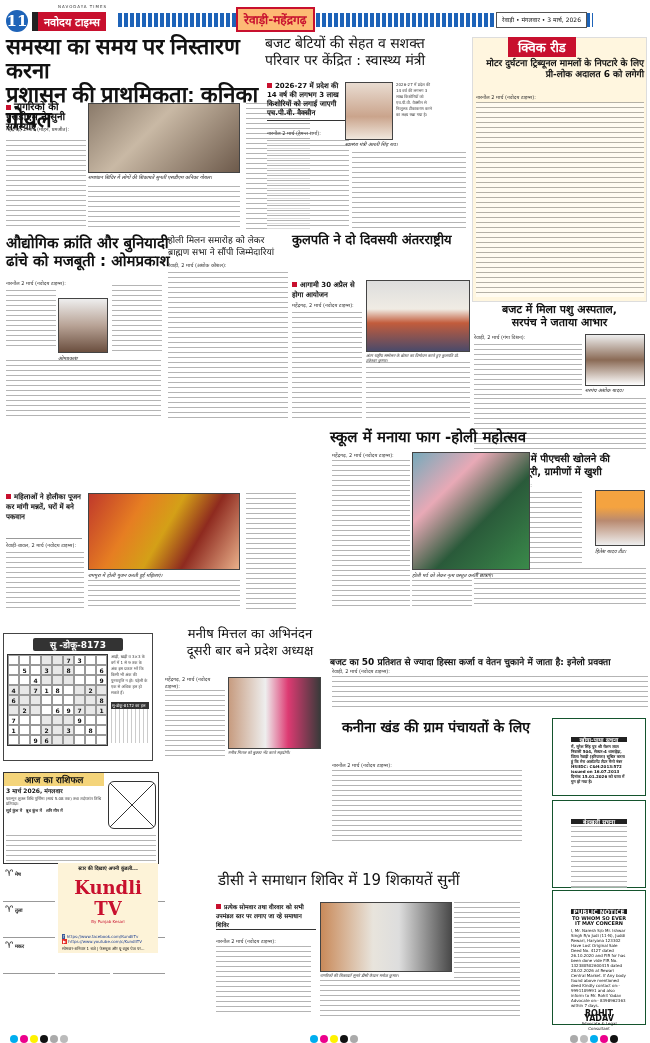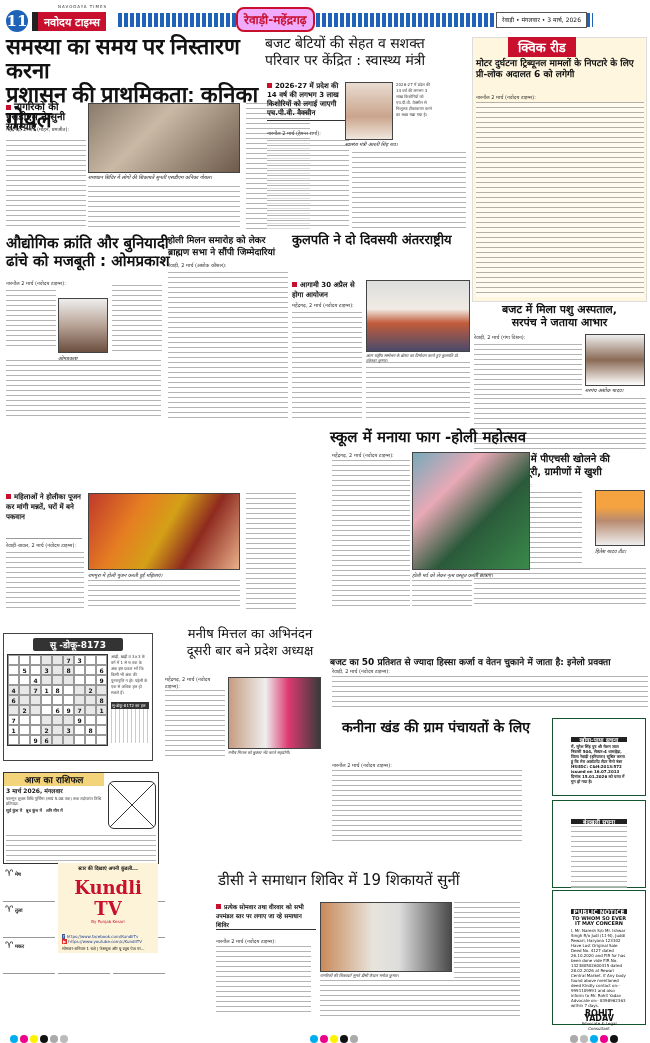--- a/index.html
+++ b/index.html
@@ -3,21 +3,21 @@
 <meta charset="utf-8">
 <style>
 *{box-sizing:border-box;margin:0;padding:0}
 body{width:650px;height:1043px;background:#fff;font-family:"DejaVu Sans",sans-serif;color:#111;position:relative;overflow:hidden}
 .abs{position:absolute}
 .mast{left:0;top:0;width:650px;height:34px}
 .pageno{left:6px;top:10px;width:22px;height:22px;border-radius:50%;background:#1e63b8;color:#fff;font:bold 15px "DejaVu Serif",serif;text-align:center;line-height:22px}
 .brand{left:32px;top:12px;background:#c8102e;color:#fff;font:bold 11px "DejaVu Sans",sans-serif;padding:2px 6px;border-left:6px solid #222}
 .brandsub{left:58px;top:4px;font-size:4px;color:#333;letter-spacing:1px}
 .stripes{left:118px;top:13px;width:475px;height:14px;background:repeating-linear-gradient(90deg,#1e63b8 0 4px,#fff 4px 6px)}
-.region{left:236px;top:7px;background:#f0abfc;border:2px solid #c8102e;border-radius:8px;color:#c8102e;font:bold 12px "DejaVu Sans",sans-serif;padding:2px 6px;z-index:2}
+.region{left:236px;top:7px;background:#fdba74;border:2px solid #c8102e;border-radius:0;color:#c8102e;font:bold 12px "DejaVu Sans",sans-serif;padding:2px 6px;z-index:2}
 .datebox{left:496px;top:12px;border:1px solid #555;background:#fff;font-size:6px;padding:3px 5px;z-index:2}
 .h1{font-family:Liberation Sans, sans-serif;font-weight:bold;line-height:1.1}
 .body-text{font-size:5px;line-height:7px;color:#333}
 .lines{background:repeating-linear-gradient(180deg,#777 0 1px,#fff 1px 5px);opacity:.55}
 .photo{background:linear-gradient(135deg,#8a7a6a,#c9b9a5 40%,#6d5a4b);border:1px solid #444}
 .caption{font-size:5px;color:#222;font-style:italic}
 .bullet{font-weight:bold;font-size:10px;line-height:10px}
 .bullet::before{content:"";display:inline-block;width:5px;height:5px;background:#c8102e;margin-right:3px}
 .rule{background:#999;height:1px}
 .qr{left:472px;top:37px;width:175px;height:265px;background:#fff6df;border:1px solid #ddd}
@@ -62,36 +62,36 @@
 <div class="abs bullet" style="left:267px;top:82px;width:82px;font-size:7px;line-height:9px;border-bottom:1px solid #333;padding-bottom:2px">2026-27 में प्रदेश की 14 वर्ष की लगभग 3 लाख किशोरियों को लगाई जाएगी एच.पी.वी. वैक्सीन</div>
 <div class="abs body-text" style="left:267px;top:130px;width:82px">नारनौल 2 मार्च (हेमन्त शर्मा):</div>
 <div class="abs lines" style="left:267px;top:140px;width:82px;height:90px"></div>
 <div class="abs photo" style="left:345px;top:82px;width:48px;height:58px;background:linear-gradient(180deg,#e9dcd1,#caa48c 60%,#f0e7dd)"></div>
 <div class="abs caption" style="left:345px;top:141px;width:80px">स्वास्थ्य मंत्री आरती सिंह राव।</div>
 <div class="abs body-text" style="left:396px;top:82px;width:38px;font-size:4px;line-height:6px">2026-27 में प्रदेश की 14 वर्ष की लगभग 3 लाख किशोरियों को एच.पी.वी. वैक्सीन से निःशुल्क टीकाकरण करने का लक्ष्य रखा गया है।</div>
 <div class="abs lines" style="left:352px;top:152px;width:114px;height:78px"></div>
 
 <div class="abs qr"></div>
 <div class="abs qr-tag">क्विक रीड</div>
-<div class="abs" style="left:476px;top:58px;width:168px;font-size:9px;font-weight:bold;line-height:11px;text-align:left">मोटर दुर्घटना ट्रिब्यूनल मामलों के निपटारे के लिए प्री-लोक अदालत 6 को लगेगी</div>
+<div class="abs" style="left:476px;top:58px;width:168px;font-size:9px;font-weight:bold;line-height:11px;text-align:right">मोटर दुर्घटना ट्रिब्यूनल मामलों के निपटारे के लिए प्री-लोक अदालत 6 को लगेगी</div>
 <div class="abs body-text" style="left:476px;top:94px;width:168px">नारनौल 2 मार्च (नवोदय टाइम्स):</div>
 <div class="abs lines" style="left:476px;top:102px;width:168px;height:195px"></div>
 
 <div class="abs" style="left:6px;top:234px;width:245px;font-size:15px;font-weight:bold;line-height:18px">
   <div>औद्योगिक क्रांति और बुनियादी</div>
   <div>ढांचे को मजबूती : ओमप्रकाश</div>
 </div>
 <div class="abs body-text" style="left:6px;top:280px;width:70px">नारनौल 2 मार्च (नवोदय टाइम्स):</div>
 <div class="abs lines" style="left:6px;top:290px;width:50px;height:60px"></div>
 <div class="abs photo" style="left:58px;top:298px;width:50px;height:55px;background:linear-gradient(180deg,#eee,#b8a396 50%,#6b4f3f)"></div>
 <div class="abs caption" style="left:58px;top:355px;width:50px">ओमप्रकाश</div>
 <div class="abs lines" style="left:6px;top:360px;width:155px;height:60px"></div>
 <div class="abs lines" style="left:112px;top:285px;width:50px;height:70px"></div>
 
-<div class="abs" style="left:168px;top:234px;width:120px;font-size:9px;font-weight:bold;line-height:12px">
+<div class="abs" style="left:168px;top:234px;width:120px;font-size:9px;font-weight:normal;line-height:12px">
   <div>होली मिलन समारोह को लेकर</div>
   <div>ब्राह्मण सभा ने सौंपी जिम्मेदारियां</div>
 </div>
 <div class="abs body-text" style="left:168px;top:262px;width:120px">रेवाड़ी, 2 मार्च (अशोक कौशल):</div>
 <div class="abs lines" style="left:168px;top:272px;width:120px;height:148px"></div>
 
 <div class="abs" style="left:292px;top:232px;width:178px;font-size:13px;font-weight:bold;line-height:16px">
   <div>कुलपति ने दो दिवसयी अंतरराष्ट्रीय</div>
 </div>
 <div class="abs bullet" style="left:292px;top:280px;width:72px;font-size:7px">आगामी 30 अप्रैल से होगा आयोजन</div>

